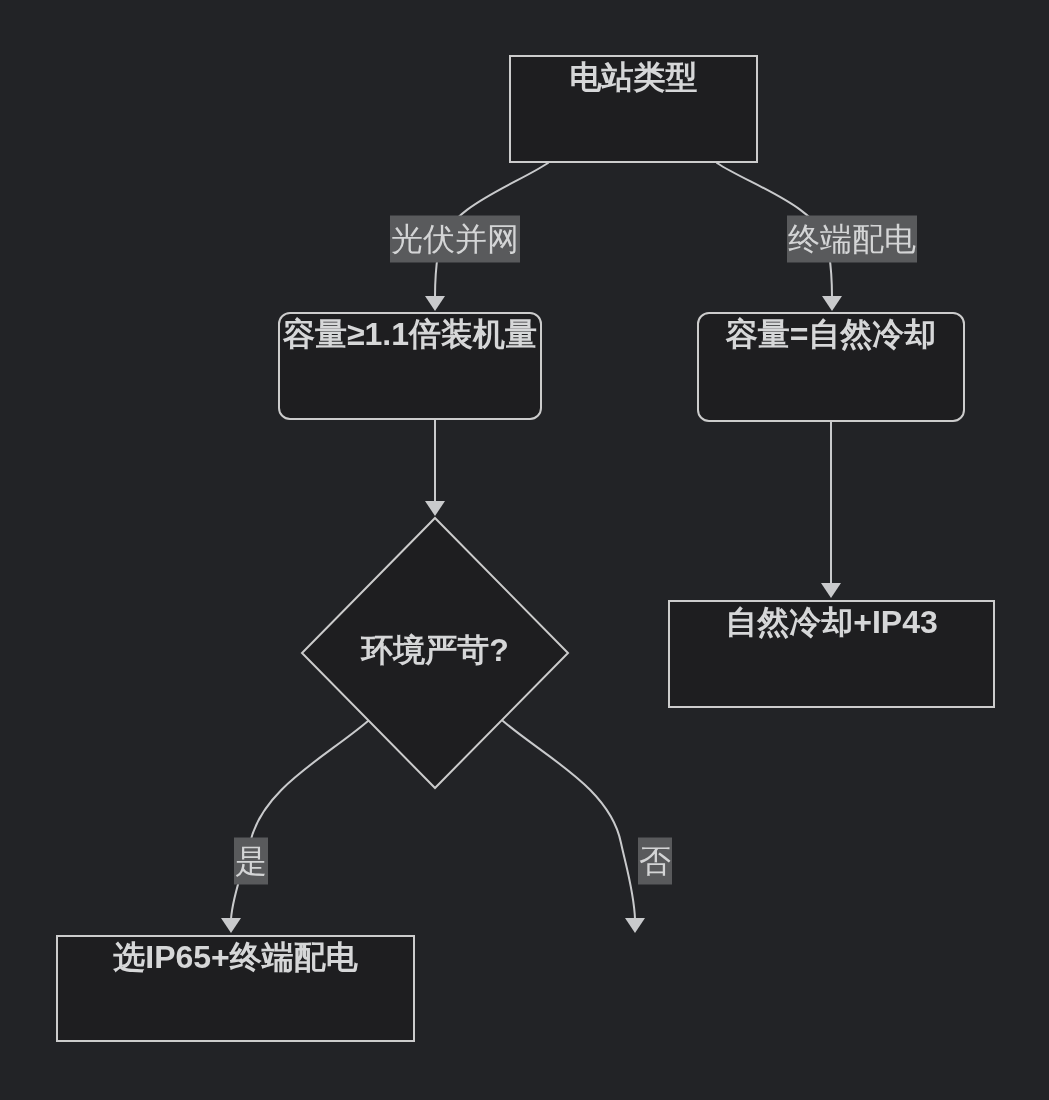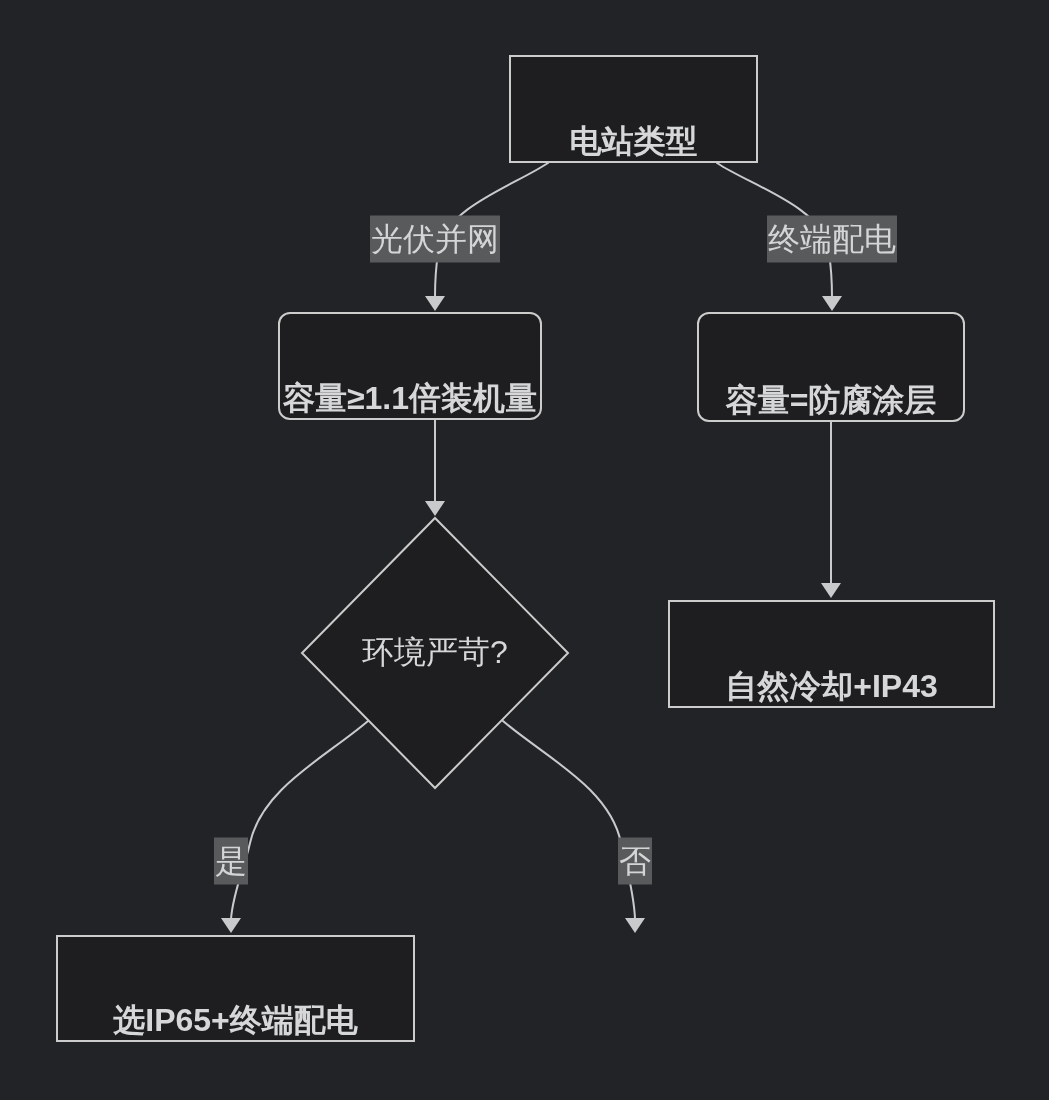--- a/index.html
+++ b/index.html
@@ -22,42 +22,43 @@
   .edge-layer{position:absolute;left:0;top:0;width:1049px;height:1100px;}
   .edge{fill:none;stroke:var(--line);stroke-width:2px;stroke-linecap:round;}
   .arrowhead{fill:var(--line);stroke:none;}
   .diamond-shape{fill:var(--node-fill);stroke:var(--node-border);stroke-width:2px;}
   .node{
     position:absolute;
     box-sizing:border-box;
     background:var(--node-fill);
     border:2px solid var(--node-border);
     color:var(--text);
-    display:flex;align-items:flex-end;justify-content:center;
+    display:flex;align-items:flex-start;justify-content:center;
     font-size:32px;font-weight:600;
     text-align:center;
     line-height:1.25;
   }
   .node.rounded{border-radius:12px;}
   .diamond-label{
     position:absolute;
     color:var(--text);
-    font-size:32px;font-weight:400;
-    display:flex;align-items:center;justify-content:center;
+    font-size:32px;font-weight:700;
+    display:flex;justify-content:center;
     text-align:center;
   }
   .edge-label{
     position:absolute;
     transform:translate(-50%,-50%);
     background:var(--edge-label-bg);
     color:var(--edge-label-text);
     font-size:32px;font-weight:400;
     line-height:47px;
     padding:0 1px;
     white-space:nowrap;
+    margin-left:20px;
   }
 </style>
 </head>
 <body>
 
 <div class="canvas">
 
   <svg class="edge-layer" width="1049" height="1100" viewBox="0 0 1049 1100" xmlns="http://www.w3.org/2000/svg">
 
     <path class="edge" d="M548,163 C515,185 447,207 439,248 C436,264 435,280 435,297"></path>
@@ -79,21 +80,21 @@
 
   <div class="node rect" style="left:509px;top:55px;width:249px;height:108px">
     <span>电站类型</span>
   </div>
 
   <div class="node rounded" style="left:278px;top:312px;width:264px;height:108px">
     <span>容量≥1.1倍装机量</span>
   </div>
 
   <div class="node rounded" style="left:697px;top:312px;width:268px;height:110px">
-    <span>容量=防腐涂层</span>
+    <span>容量=自然冷却</span>
   </div>
 
   <div class="diamond-label" style="left:325px;top:629px;width:220px;height:48px">
     <span>环境严苛?</span>
   </div>
 
   <div class="node rect" style="left:668px;top:600px;width:327px;height:108px">
     <span>自然冷却+IP43</span>
   </div>
 

